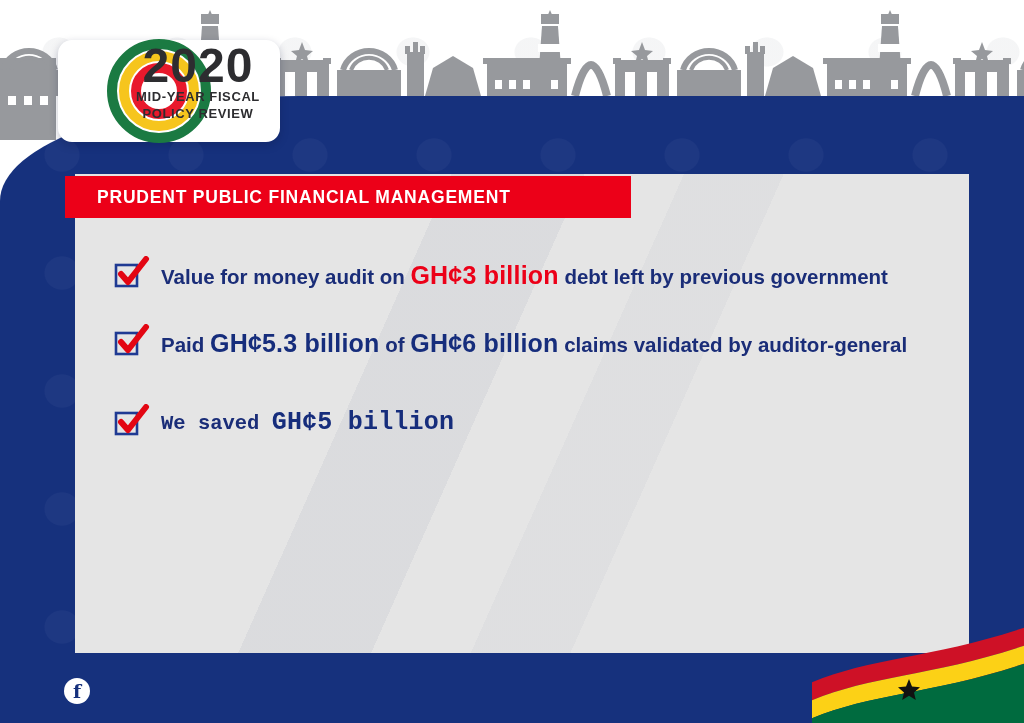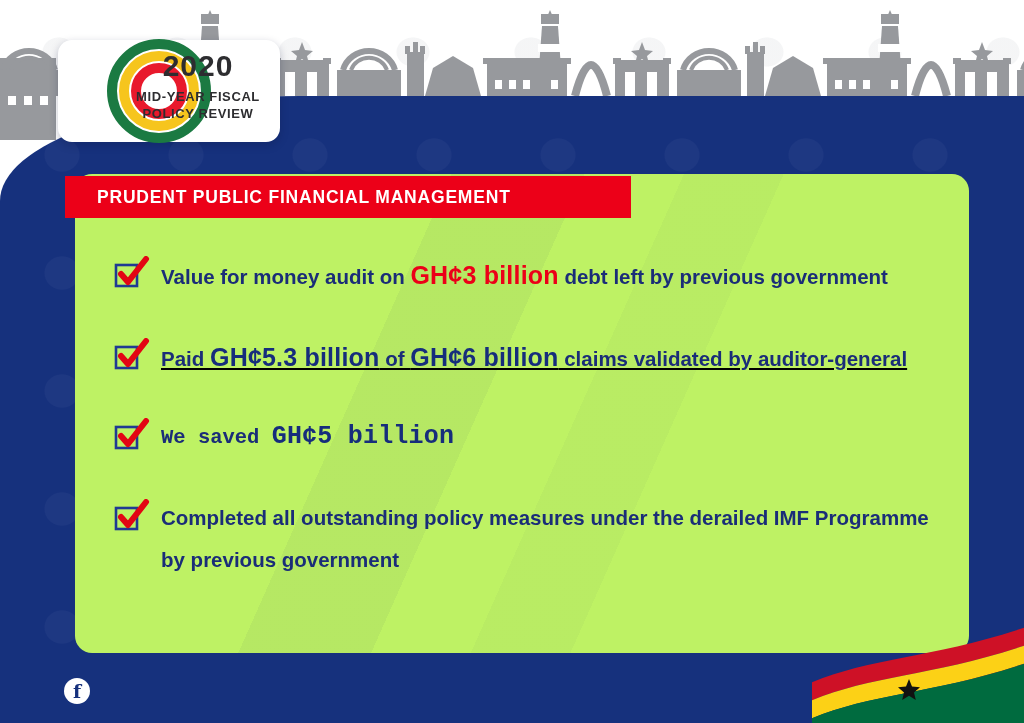--- a/index.html
+++ b/index.html
@@ -16,33 +16,33 @@
   .blue-body{position:absolute;left:0;top:96px;right:0;bottom:0;background:#16317d;
     border-top-left-radius:300px 105px;z-index:2;
     background-image:radial-gradient(rgba(255,255,255,0.035) 17px, transparent 18px);
     background-size:124px 118px;}
 
   
   .badge{position:absolute;left:58px;top:40px;width:222px;height:102px;background:#ffffff;
     border-radius:14px;z-index:6;box-shadow:0 3px 8px rgba(10,20,60,0.25);}
   .badge-arcs{position:absolute;left:4px;top:1px;width:62px;height:100px;overflow:visible;}
   .badge-text{position:absolute;left:64px;top:4px;right:6px;text-align:center;color:#2d2d30;}
-  .badge-year{font-size:30px;font-weight:800;letter-spacing:1px;line-height:44px;}
+  .badge-year{font-size:48px;font-weight:800;letter-spacing:1px;line-height:44px;}
   .badge-sub{font-size:13px;font-weight:700;letter-spacing:0.6px;line-height:17px;text-align:center;}
 
   
-  .card{position:absolute;left:75px;top:174px;width:894px;height:479px;background:#bef264;z-index:3;border-radius:17px;}
+  .card{position:absolute;left:75px;top:174px;width:894px;height:479px;background:#e5e5e5;z-index:3;}
   .card::after{content:"";position:absolute;inset:0;pointer-events:none;
     background:linear-gradient(114deg, transparent 34%, rgba(30,45,95,0.05) 34%, rgba(30,45,95,0.05) 46%, transparent 46%, transparent 55%, rgba(30,45,95,0.03) 55%, rgba(30,45,95,0.03) 64%, transparent 64%);}
   .card-title-bar{position:absolute;left:-10px;top:2px;width:566px;height:42px;background:#ec0018;
     display:flex;align-items:center;padding-left:32px;box-sizing:border-box;z-index:4;}
   .card-title-bar span{color:#ffffff;font-size:17.5px;font-weight:800;letter-spacing:0.8px;}
   .items{position:absolute;left:0;top:44px;right:0;padding:0 40px 0 38px;z-index:4;}
   .item{display:flex;align-items:flex-start;}
-  .item-m1{margin-top:36px;} .item-m2{margin-top:38px;text-decoration:underline;} .item-m3{margin-top:36px;font-family:Liberation Mono, monospace;} .item-m4{margin-top:38px;}
+  .item-m1{margin-top:36px;} .item-m2{margin-top:24px;} .item-m3{margin-top:36px;font-family:Liberation Mono, monospace;} .item-m4{margin-top:38px;}
   .checkbox{flex:0 0 auto;width:38px;height:36px;margin-top:2px;}
   .item-text{margin:0 0 0 10px;max-width:770px;color:#1a2d78;font-size:20.5px;font-weight:600;line-height:42px;}
   .seg-normal{color:#1a2d78;font-weight:600;}
   .seg-semibold{color:#1a2d78;font-weight:700;}
   .seg-red-bold{color:#ec0018;font-weight:800;font-size:25px;letter-spacing:0.2px;}
   .seg-blue-bold{color:#162d7c;font-weight:800;font-size:25px;letter-spacing:0.2px;}
 
   
   .footer{position:absolute;left:64px;top:678px;display:flex;align-items:center;z-index:5;}
   .fb-circle{width:26px;height:26px;border-radius:50%;background:#ffffff;display:flex;align-items:center;
@@ -137,27 +137,20 @@
             </svg></span>
           <p class="item-text"><span class="seg-normal">Paid </span><span class="seg-blue-bold">GH¢5.3 billion</span><span class="seg-normal"> of </span><span class="seg-blue-bold">GH¢6 billion</span><span class="seg-normal"> claims validated by auditor-general</span></p>
         </div>
         <div class="item item-m3">
           <span class="checkbox"><svg viewBox="0 0 38 36" width="38" height="36">
               <rect x="3" y="9" width="21" height="21" fill="none" stroke="#1f3a93" stroke-width="2.6"></rect>
               <path d="M8 18 L15 26 L33 3" fill="none" stroke="#e30613" stroke-width="6" stroke-linecap="round" stroke-linejoin="round"></path>
             </svg></span>
           <p class="item-text"><span class="seg-normal">We saved </span><span class="seg-blue-bold">GH¢5 billion</span></p>
         </div>
-        <div class="item item-m4">
-          <span class="checkbox"><svg viewBox="0 0 38 36" width="38" height="36">
-              <rect x="3" y="9" width="21" height="21" fill="none" stroke="#1f3a93" stroke-width="2.6"></rect>
-              <path d="M8 18 L15 26 L33 3" fill="none" stroke="#e30613" stroke-width="6" stroke-linecap="round" stroke-linejoin="round"></path>
-            </svg></span>
-          <p class="item-text"><span class="seg-semibold">Completed all outstanding policy measures under the derailed IMF Programme by previous government</span></p>
-        </div>
       </div>
   </div>
 
   <div class="footer">
     <div class="fb-circle">
       <span>f</span>
     </div>
   </div>
 
   <svg class="flag" viewBox="0 0 212 100">

